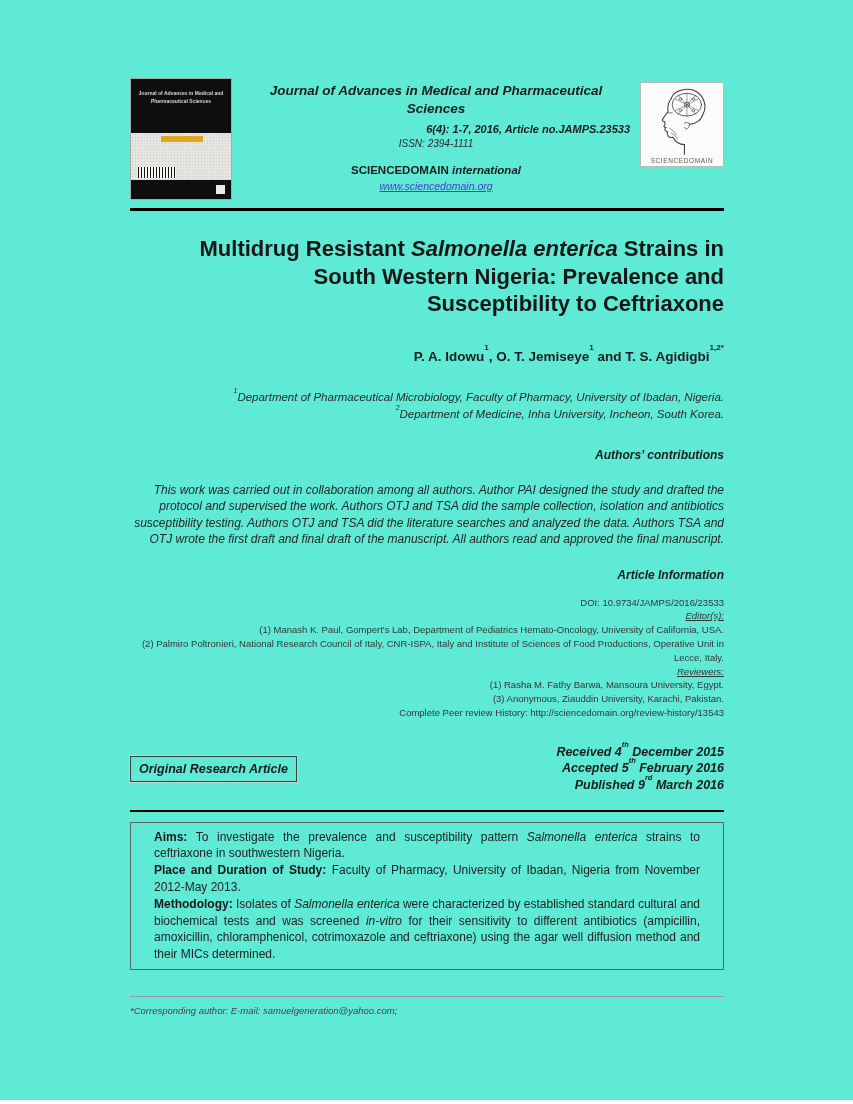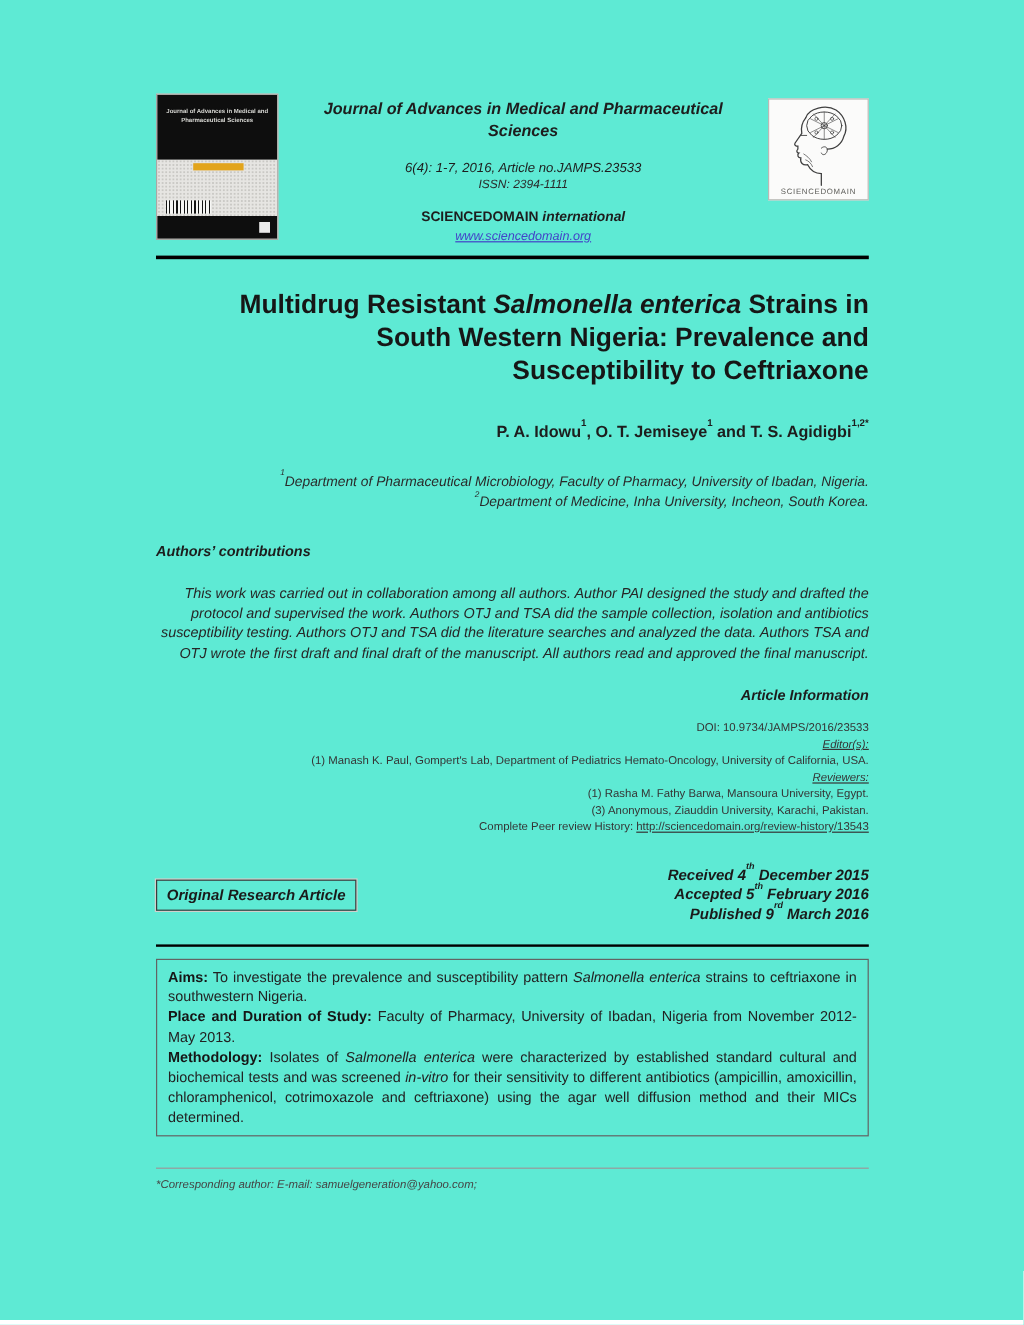--- a/index.html
+++ b/index.html
@@ -16,21 +16,21 @@
   .cover-top{position:absolute;top:0;left:0;right:0;height:44px;background:#0e0e0e;color:#d8d8d4;
              font-size:5px;font-weight:bold;text-align:center;padding:10px 7px 0;line-height:1.6;overflow:hidden;}
   .cover-stripe{position:absolute;top:57px;left:30px;width:42px;height:6px;background:#e2a41c;}
   .cover-barcode{position:absolute;top:88px;left:7px;width:38px;height:11px;
                  background:repeating-linear-gradient(90deg,#141414 0 1px,#f7f7f5 1px 3px);}
   .cover-bottom{position:absolute;bottom:0;left:0;right:0;height:19px;background:#0e0e0e;}
   .cover-logo-sq{position:absolute;right:6px;bottom:5px;width:9px;height:9px;background:#e9e9e9;}
 
   .mast-center{flex:1;text-align:center;padding:2px 10px 0;}
   .mast-title{font-size:13.5px;font-weight:bold;font-style:italic;line-height:1.32;max-width:400px;margin:2px auto 0;}
-  .mast-cite{font-size:11px;font-weight:normal;font-style:italic;margin-top:16px;}
+  .mast-cite{font-size:11px;font-weight:bold;font-style:italic;margin-top:5px;text-align:right;}
   .mast-issn{font-size:10px;font-style:italic;margin-top:3px;color:#2a2a2a;}
   .mast-pub{font-size:11.5px;font-weight:bold;margin-top:15px;}
   .pub-intl{font-style:italic;}
   .mast-site{display:inline-block;font-size:10.5px;font-style:italic;color:#4343c8;
              text-decoration:underline;margin-top:3px;cursor:pointer;}
 
   .logo{flex:0 0 auto;width:78px;border:1px solid #b9b9b5;background:#fbfbfa;
         text-align:center;padding:3px 2px 2px;margin-top:4px;}
   .logo svg{display:block;width:70px;height:70px;margin:0 auto;}
   .logo-cap{font-size:6.5px;letter-spacing:.6px;color:#5a5a56;margin-top:1px;}
@@ -39,34 +39,34 @@
   .rule-mid{border-top:2px solid #000;margin-top:16px;}
   .rule-thin{border-top:1px solid #9a9a9a;margin-top:26px;}
 
   .title{font-size:22px;font-weight:bold;text-align:right;line-height:1.25;margin:24px 0 0;color:#161616;}
   .title em{font-style:italic;}
 
   .sp{font-size:60%;position:relative;top:-0.5em;letter-spacing:0;}
 
   .authors{text-align:right;font-weight:bold;font-size:13.5px;margin-top:30px;}
   .affils{text-align:right;font-style:italic;font-size:11.5px;margin-top:26px;line-height:1.5;color:#2a2a2a;}
-  .contrib-head{font-weight:bold;font-style:italic;font-size:12px;margin-top:24px;}
+  .contrib-head{text-align:right;font-weight:bold;font-style:italic;font-size:12px;margin-top:24px;}
   .contrib-text{text-align:right;font-style:italic;font-size:12px;line-height:1.38;margin:20px 0 0;color:#262626;}
   .info-head{text-align:right;font-weight:bold;font-style:italic;font-size:12px;margin-top:20px;}
   .info-block{text-align:right;font-size:9.5px;line-height:1.45;margin-top:14px;color:#353535;}
   .u-it{font-style:italic;text-decoration:underline;}
-  .hist-link{text-decoration:underline;color:#353535;cursor:pointer;}
+  .hist-link{color:#353535;cursor:pointer;}
 
   .meta-row{display:flex;justify-content:space-between;align-items:center;margin-top:24px;}
   .type-box{border:1.5px solid #3c3c3c;box-shadow:0 0 0 1px #d0d0cc;padding:5px 8px;
             font-weight:bold;font-style:italic;font-size:12.5px;color:#1a1a1a;}
   .dates{text-align:right;font-weight:bold;font-style:italic;font-size:12.5px;line-height:1.32;color:#1a1a1a;}
 
   .abs-head{font-size:15px;font-weight:bold;margin:14px 0 0;letter-spacing:.2px;color:#141414;}
-  .abs-box{border:1px solid #636363;margin-top:10px;padding:6px 9px;font-size:12px;line-height:1.4;
+  .abs-box{border:1px solid #636363;margin-top:10px;padding:6px 23px;font-size:12px;line-height:1.4;
            text-align:justify;color:#222;}
   .abs-box p{margin:0;}
   .abs-box b{color:#161616;}
   .abs-box em{font-style:italic;}
 
   .footnote{font-size:9.5px;font-style:italic;color:#454545;margin-top:8px;}
 </style>
 </head>
 <body>
 
@@ -123,20 +123,21 @@
     </div>
 
     <div class="contrib-head">Authors’ contributions</div>
     <p class="contrib-text">This work was carried out in collaboration among all authors. Author PAI designed the study and drafted the protocol and supervised the work. Authors OTJ and TSA did the sample collection, isolation and antibiotics susceptibility testing. Authors OTJ and TSA did the literature searches and analyzed the data. Authors TSA and OTJ wrote the first draft and final draft of the manuscript. All authors read and approved the final manuscript.</p>
 
     <div class="info-head">Article Information</div>
     <div class="info-block">
       <div>DOI: 10.9734/JAMPS/2016/23533</div>
       <div class="u-it">Editor(s):</div>
       <div>(1) Manash K. Paul, Gompert's Lab, Department of Pediatrics Hemato-Oncology, University of California, USA.</div>
+      <div>(2) Palmiro Poltronieri, National Research Council of Italy, CNR-ISPA, Italy and Institute of Sciences of Food Productions, Operative Unit in Lecce, Italy.</div>
       <div class="u-it">Reviewers:</div>
       <div>(1) Rasha M. Fathy Barwa, Mansoura University, Egypt.</div>
       <div>(3) Anonymous, Ziauddin University, Karachi, Pakistan.</div>
       <div><span>Complete Peer review History: </span><a class="hist-link">http://sciencedomain.org/review-history/13543</a></div>
     </div>
 
     <div class="meta-row">
       <div class="type-box">Original Research Article</div>
       <div class="dates">
         <div><span>Received 4</span><sup class="sp">th</sup><span> December 2015</span></div>

